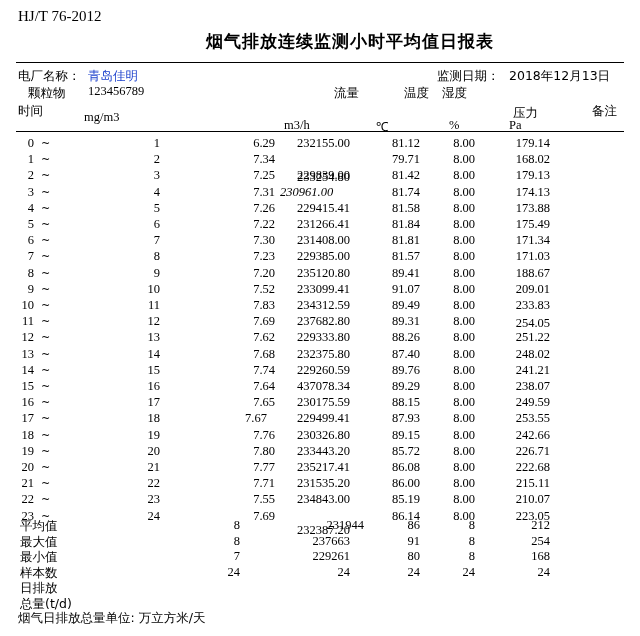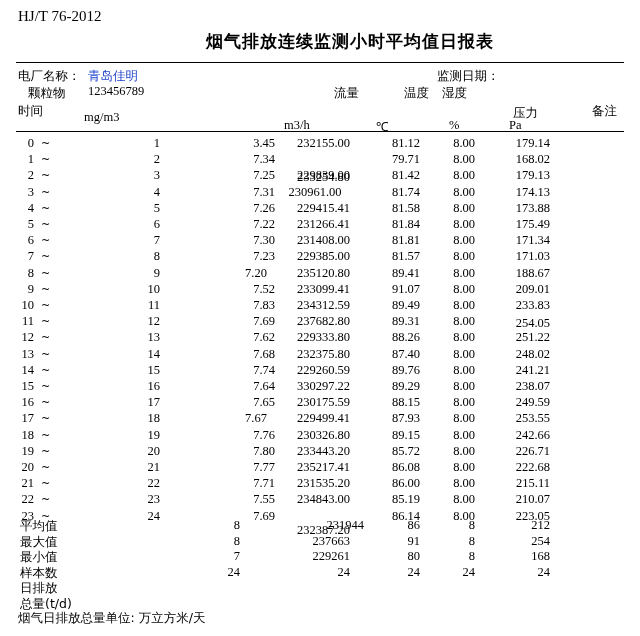--- a/index.html
+++ b/index.html
@@ -92,20 +92,21 @@
     <span class="title-inner">烟气排放连续监测小时平均值日报表</span>
   </div>
 
   <div class="hrule" style="top:62px;"></div>
 
   <div class="lbl" style="left:18px; top:68px;">电厂名称：</div>
   <div class="lbl val-blue" style="left:88px; top:68px;">青岛佳明</div>
   <div class="lbl-serif" style="left:88px; top:84px;">123456789</div>
 
   <div class="lbl" style="left:437px; top:68px;">监测日期：</div>
+  <div class="lbl" style="left:509px; top:68px;">2018年12月13日</div>
 
   <div class="lbl" style="left:28px; top:85px;">颗粒物</div>
   <div class="lbl" style="left:334px; top:85px;">流量</div>
   <div class="lbl" style="left:404px; top:85px;">温度</div>
   <div class="lbl" style="left:442px; top:85px;">湿度</div>
   <div class="lbl" style="left:513px; top:85px;margin-top:20px;">压力</div>
   <div class="lbl" style="left:592px; top:103px;">备注</div>
 
   <div class="lbl" style="left:18px; top:103px;">时间</div>
   <div class="lbl-serif" style="left:84px; top:110px;">mg/m3</div>
@@ -114,21 +115,21 @@
   <div class="lbl-serif" style="left:449px; top:118px;">%</div>
   <div class="lbl-serif" style="left:509px; top:118px;">Pa</div>
 
   <div class="hrule" style="top:131px;"></div>
 
   <div id="rows-layer">
       <div>
         <div class="rowtxt" style="left: 20px; top: 136px; width: 14px; text-align: right;">0</div>
         <div class="rowtxt tilde" style="left: 41px; top: 137px;">~</div>
         <div class="rowtxt" style="left: 140px; top: 136px; width: 20px; text-align: right;">1</div>
-        <div class="rowtxt" style="left: 245px; top: 136px; width: 30px; text-align: right;">3.45</div>
+        <div class="rowtxt" style="left: 245px; top: 136px; width: 30px; text-align: right;">6.29</div>
         <div class="rowtxt" style="left: 280px; top: 136px; width: 70px; text-align: right;">232155.00</div>
         <div class="rowtxt" style="left: 380px; top: 136px; width: 40px; text-align: right;">81.12</div>
         <div class="rowtxt" style="left: 445px; top: 136px; width: 30px; text-align: right;">8.00</div>
         <div class="rowtxt" style="left: 505px; top: 136px; width: 45px; text-align: right;">179.14</div>
       </div>
       <div>
         <div class="rowtxt" style="left: 20px; top: 152.2px; width: 14px; text-align: right;">1</div>
         <div class="rowtxt tilde" style="left: 41px; top: 153.2px;">~</div>
         <div class="rowtxt" style="left: 140px; top: 152.2px; width: 20px; text-align: right;">2</div>
         <div class="rowtxt" style="left: 245px; top: 152.2px; width: 30px; text-align: right;">7.34</div>
@@ -145,21 +146,21 @@
         <div class="rowtxt" style="left: 280px; top: 168.4px; width: 70px; text-align: right;">229839.00</div>
         <div class="rowtxt" style="left: 380px; top: 168.4px; width: 40px; text-align: right;">81.42</div>
         <div class="rowtxt" style="left: 445px; top: 168.4px; width: 30px; text-align: right;">8.00</div>
         <div class="rowtxt" style="left: 505px; top: 168.4px; width: 45px; text-align: right;">179.13</div>
       </div>
       <div>
         <div class="rowtxt" style="left: 20px; top: 184.6px; width: 14px; text-align: right;">3</div>
         <div class="rowtxt tilde" style="left: 41px; top: 185.6px;">~</div>
         <div class="rowtxt" style="left: 140px; top: 184.6px; width: 20px; text-align: right;">4</div>
         <div class="rowtxt" style="left: 245px; top: 184.6px; width: 30px; text-align: right;">7.31</div>
-        <div class="rowtxt" style="left: 280px; top: 184.6px; width: 70px; text-align: center;">230961.00</div>
+        <div class="rowtxt" style="left: 280px; top: 184.6px; width: 70px; text-align: left; font-style: italic;">230961.00</div>
         <div class="rowtxt" style="left: 380px; top: 184.6px; width: 40px; text-align: right;">81.74</div>
         <div class="rowtxt" style="left: 445px; top: 184.6px; width: 30px; text-align: right;">8.00</div>
         <div class="rowtxt" style="left: 505px; top: 184.6px; width: 45px; text-align: right;">174.13</div>
       </div>
       <div>
         <div class="rowtxt" style="left: 20px; top: 200.8px; width: 14px; text-align: right;">4</div>
         <div class="rowtxt tilde" style="left: 41px; top: 201.8px;">~</div>
         <div class="rowtxt" style="left: 140px; top: 200.8px; width: 20px; text-align: right;">5</div>
         <div class="rowtxt" style="left: 245px; top: 200.8px; width: 30px; text-align: right;">7.26</div>
         <div class="rowtxt" style="left: 280px; top: 200.8px; width: 70px; text-align: right;">229415.41</div>
@@ -194,21 +195,21 @@
         <div class="rowtxt" style="left: 245px; top: 249.4px; width: 30px; text-align: right;">7.23</div>
         <div class="rowtxt" style="left: 280px; top: 249.4px; width: 70px; text-align: right;">229385.00</div>
         <div class="rowtxt" style="left: 380px; top: 249.4px; width: 40px; text-align: right;">81.57</div>
         <div class="rowtxt" style="left: 445px; top: 249.4px; width: 30px; text-align: right;">8.00</div>
         <div class="rowtxt" style="left: 505px; top: 249.4px; width: 45px; text-align: right;">171.03</div>
       </div>
       <div>
         <div class="rowtxt" style="left: 20px; top: 265.6px; width: 14px; text-align: right;">8</div>
         <div class="rowtxt tilde" style="left: 41px; top: 266.6px;">~</div>
         <div class="rowtxt" style="left: 140px; top: 265.6px; width: 20px; text-align: right;">9</div>
-        <div class="rowtxt" style="left: 245px; top: 265.6px; width: 30px; text-align: left;">7.20</div>
+        <div class="rowtxt" style="left: 245px; top: 265.6px; width: 30px; text-align: right;">7.20</div>
         <div class="rowtxt" style="left: 280px; top: 265.6px; width: 70px; text-align: right;">235120.80</div>
         <div class="rowtxt" style="left: 380px; top: 265.6px; width: 40px; text-align: right;">89.41</div>
         <div class="rowtxt" style="left: 445px; top: 265.6px; width: 30px; text-align: right;">8.00</div>
         <div class="rowtxt" style="left: 505px; top: 265.6px; width: 45px; text-align: right;">188.67</div>
       </div>
       <div>
         <div class="rowtxt" style="left: 20px; top: 281.8px; width: 14px; text-align: right;">9</div>
         <div class="rowtxt tilde" style="left: 41px; top: 282.8px;">~</div>
         <div class="rowtxt" style="left: 140px; top: 281.8px; width: 20px; text-align: right;">10</div>
         <div class="rowtxt" style="left: 245px; top: 281.8px; width: 30px; text-align: right;">7.52</div>
@@ -265,21 +266,21 @@
         <div class="rowtxt" style="left: 280px; top: 362.8px; width: 70px; text-align: right;">229260.59</div>
         <div class="rowtxt" style="left: 380px; top: 362.8px; width: 40px; text-align: right;">89.76</div>
         <div class="rowtxt" style="left: 445px; top: 362.8px; width: 30px; text-align: right;">8.00</div>
         <div class="rowtxt" style="left: 505px; top: 362.8px; width: 45px; text-align: right;">241.21</div>
       </div>
       <div>
         <div class="rowtxt" style="left: 20px; top: 379px; width: 14px; text-align: right;">15</div>
         <div class="rowtxt tilde" style="left: 41px; top: 380px;">~</div>
         <div class="rowtxt" style="left: 140px; top: 379px; width: 20px; text-align: right;">16</div>
         <div class="rowtxt" style="left: 245px; top: 379px; width: 30px; text-align: right;">7.64</div>
-        <div class="rowtxt" style="left: 280px; top: 379px; width: 70px; text-align: right;">330297.22</div>
+        <div class="rowtxt" style="left: 280px; top: 379px; width: 70px; text-align: right;">437078.34</div>
         <div class="rowtxt" style="left: 380px; top: 379px; width: 40px; text-align: right;">89.29</div>
         <div class="rowtxt" style="left: 445px; top: 379px; width: 30px; text-align: right;">8.00</div>
         <div class="rowtxt" style="left: 505px; top: 379px; width: 45px; text-align: right;">238.07</div>
       </div>
       <div>
         <div class="rowtxt" style="left: 20px; top: 395.2px; width: 14px; text-align: right;">16</div>
         <div class="rowtxt tilde" style="left: 41px; top: 396.2px;">~</div>
         <div class="rowtxt" style="left: 140px; top: 395.2px; width: 20px; text-align: right;">17</div>
         <div class="rowtxt" style="left: 245px; top: 395.2px; width: 30px; text-align: right;">7.65</div>
         <div class="rowtxt" style="left: 280px; top: 395.2px; width: 70px; text-align: right;">230175.59</div>

